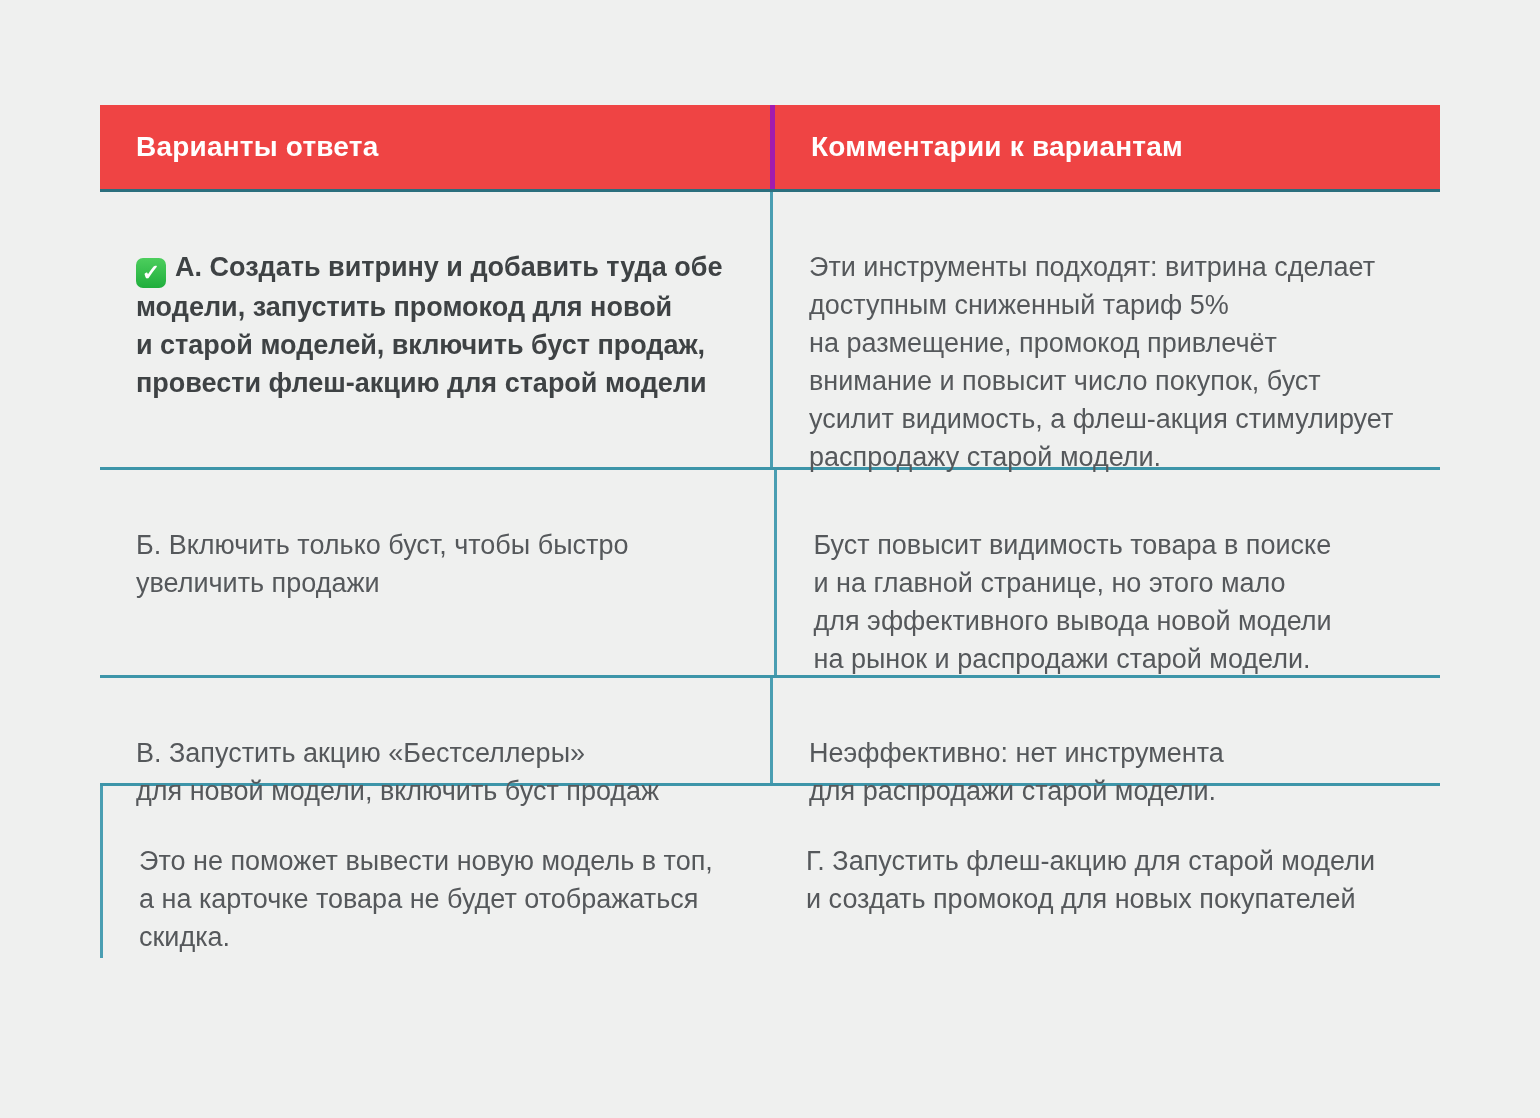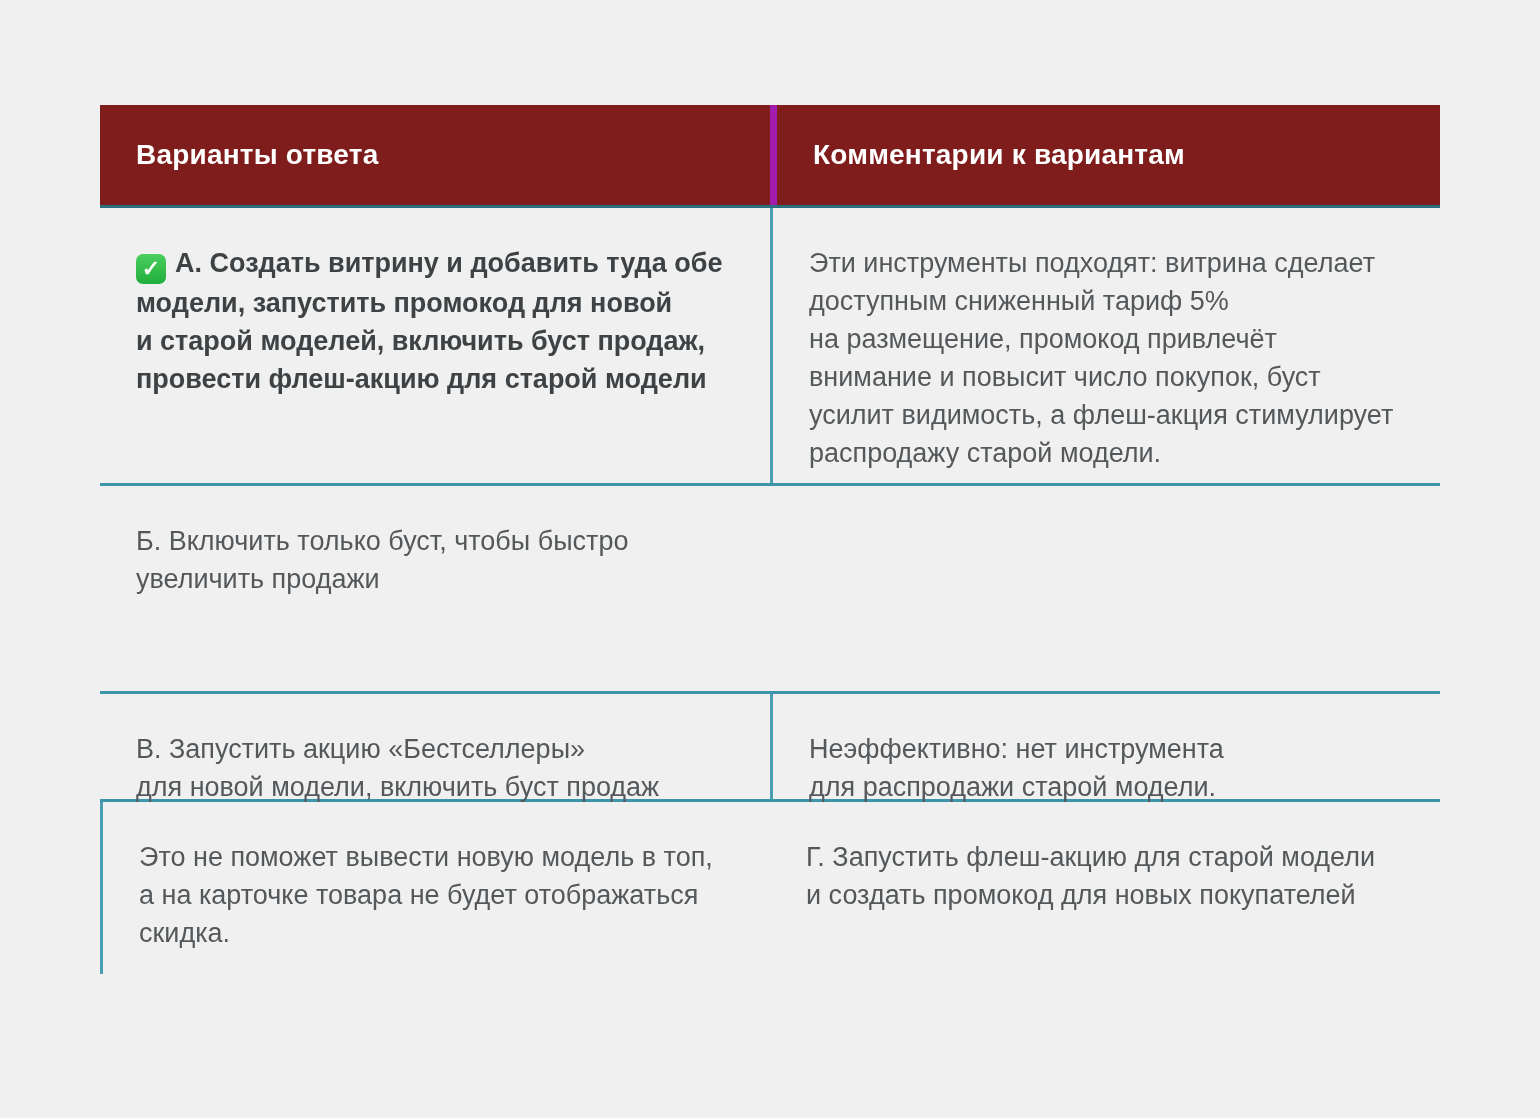--- a/index.html
+++ b/index.html
@@ -11,46 +11,46 @@
     overflow: hidden;
   }
   .answers-table {
     position: absolute;
     left: 100px;
     top: 105px;
     width: 1340px;
   }
   .table-header {
     display: flex;
-    height: 103px;
-    background: #7f1d1d;
+    height: 87px;
+    background: #ef4444;
     border-bottom: 3px solid #2B6F7E;
   }
   .header-cell {
     width: 50%;
     display: flex;
     align-items: center;
     padding: 0 30px 0 36px;
     color: #FFFFFF;
     font-size: 28px;
     font-weight: 700;
     letter-spacing: 0.2px;
   }
-  .header-cell.right { border-left: 7px solid #a21caf; }
+  .header-cell.right { border-left: 5px solid #a21caf; }
 
   .table-row { display: flex; }
   .table-row + .table-row { border-top: 3px solid #3D95A9; }
   .row-a { height: 275px; }
   .row-b { height: 208px; gap: 9px; }
   .row-v { height: 108px; }
   .row-g { height: 175px; }
 
   .cell {
     width: 50%;
-    padding: 36px 30px 0 36px;
+    padding: 56px 30px 0 36px;
     font-size: 27px;
     line-height: 38px;
     color: #55585B;
     white-space: pre-line;
   }
   .cell.comment { border-left: 3px solid #4A9EB2; }
   .cell.option-correct {
     font-weight: 700;
     color: #3E4244;
   }
@@ -89,20 +89,24 @@
 доступным сниженный тариф 5%
 на размещение, промокод привлечёт
 внимание и повысит число покупок, буст
 усилит видимость, а флеш-акция стимулирует
 распродажу старой модели.</div>
   </div>
 
   <div class="table-row row-b">
     <div class="cell option">Б. Включить только буст, чтобы быстро
 увеличить продажи</div>
+    <div class="cell comment">Буст повысит видимость товара в поиске
+и на главной странице, но этого мало
+для эффективного вывода новой модели
+на рынок и распродажи старой модели.</div>
   </div>
 
   <div class="table-row row-v">
     <div class="cell option">В. Запустить акцию «Бестселлеры»
 для новой модели, включить буст продаж</div>
     <div class="cell comment">Неэффективно: нет инструмента
 для распродажи старой модели.</div>
   </div>
 
   <div class="table-row row-g">

